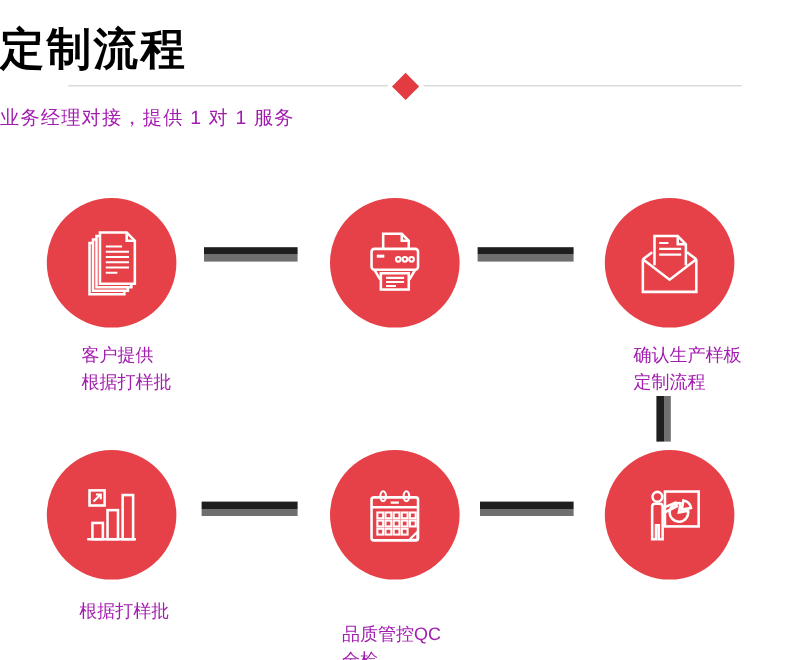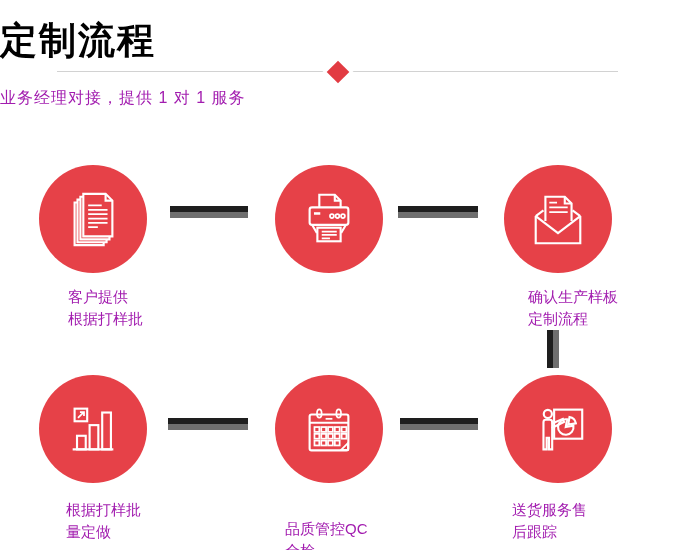--- a/index.html
+++ b/index.html
@@ -165,24 +165,19 @@
   <div class="step-label l1">
     <div>客户提供</div>
     <div>根据打样批</div>
   </div>
   <div class="step-label l3">
     <div>确认生产样板</div>
     <div>定制流程</div>
   </div>
   <div class="step-label l4">
     <div>根据打样批</div>
-    <div>量定做</div>
   </div>
   <div class="step-label l5">
     <div>品质管控QC</div>
     <div>全检</div>
   </div>
-  <div class="step-label l6">
-    <div>送货服务售</div>
-    <div>后跟踪</div>
-  </div>
 
 </div>
 
 </body></html>

